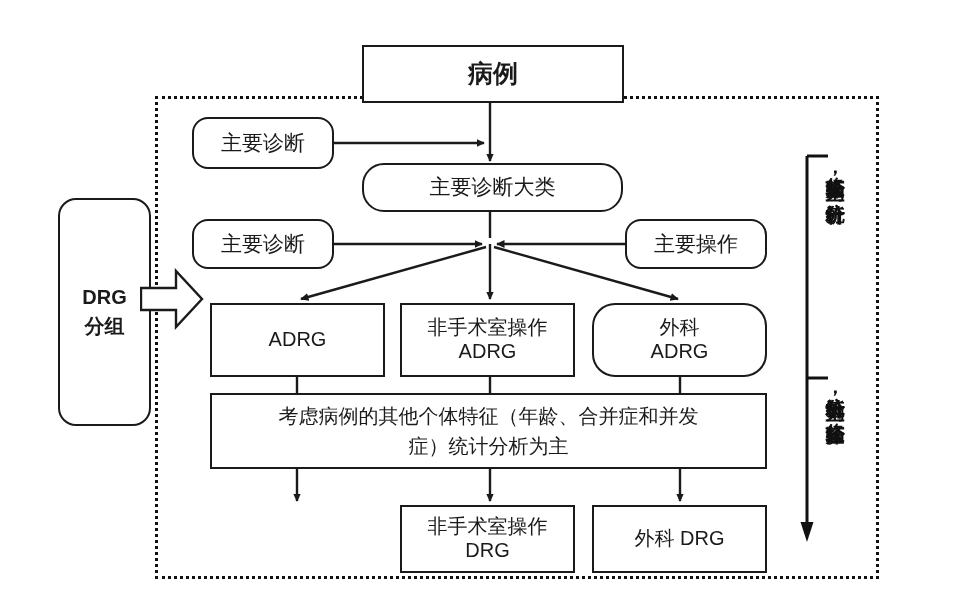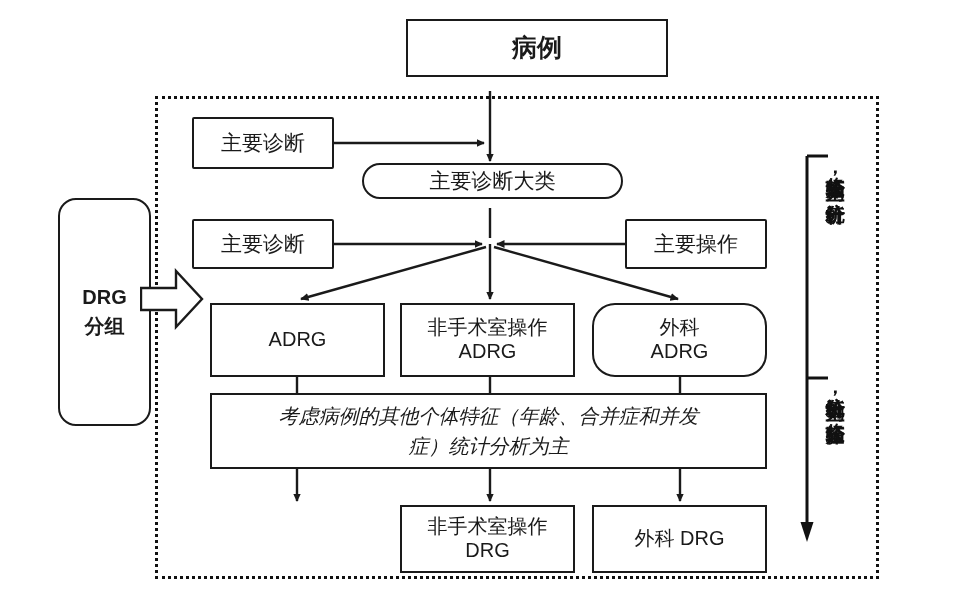--- a/index.html
+++ b/index.html
@@ -24,21 +24,21 @@
     background: #ffffff;
     display: flex;
     align-items: center;
     justify-content: center;
     text-align: center;
     color: #1a1a1a;
     line-height: 1.18;
     z-index: 3;
   }
   .node.rounded {
-    border-radius: 2px;
+    border-radius: 16px;
   }
   .node .lines {
     width: 100%;
     padding: 0 4px;
   }
   .node .lines div { white-space: nowrap; }
 
   
   #dotted-region {
     position: absolute;
@@ -47,48 +47,48 @@
     width: 724px;
     height: 483px;
     border: 3px dotted #111111;
     box-sizing: border-box;
     background: transparent;
     z-index: 1;
   }
 
   
   #case-box {
-    left: 362px; top: 19px; width: 262px; height: 58px;
-    font-size: 25px; font-weight: bold; margin-left: 44px;
+    left: 362px; top: 45px; width: 262px; height: 58px;
+    font-size: 25px; font-weight: bold;
   }
 
   
   #drg-box {
     left: 58px; top: 198px; width: 93px; height: 228px;
     border-radius: 18px;
     font-size: 20px; font-weight: bold;
     z-index: 4;
   }
   #drg-box .lines div { line-height: 1.45; }
 
   
   #dx1-box  { left: 192px; top: 117px; width: 142px; height: 52px; font-size: 21px; }
-  #mdc-box  { left: 362px; top: 163px; width: 261px; height: 36px; font-size: 21px; border-radius: 22px; }
+  #mdc-box  { left: 362px; top: 163px; width: 261px; height: 49px; font-size: 21px; border-radius: 22px; }
   #dx2-box  { left: 192px; top: 219px; width: 142px; height: 50px; font-size: 21px; }
   #proc-box { left: 625px; top: 219px; width: 142px; height: 50px; font-size: 21px; align-items: center; }
 
   #adrg1-box { left: 210px; top: 303px; width: 175px; height: 74px; font-size: 20px; }
   #adrg2-box { left: 400px; top: 303px; width: 175px; height: 74px; font-size: 20px; }
   #adrg3-box { left: 592px; top: 303px; width: 175px; height: 74px; font-size: 20px; border-radius: 23px; }
 
   #subgroup-box {
     left: 210px; top: 393px; width: 557px; height: 76px;
     font-size: 20px;
   }
-  #subgroup-box .lines div { line-height: 1.5; font-style: italic; }
+  #subgroup-box .lines div { line-height: 1.5; }
 
   #drg1-box { left: 210px; top: 505px; width: 175px; height: 68px; font-size: 20px; }
   #drg2-box { left: 400px; top: 505px; width: 175px; height: 68px; font-size: 20px; }
   #drg3-box { left: 592px; top: 505px; width: 175px; height: 68px; font-size: 20px; }
 
   
   #connectors {
     position: absolute;
     left: 0; top: 0;
     width: 953px; height: 594px;

